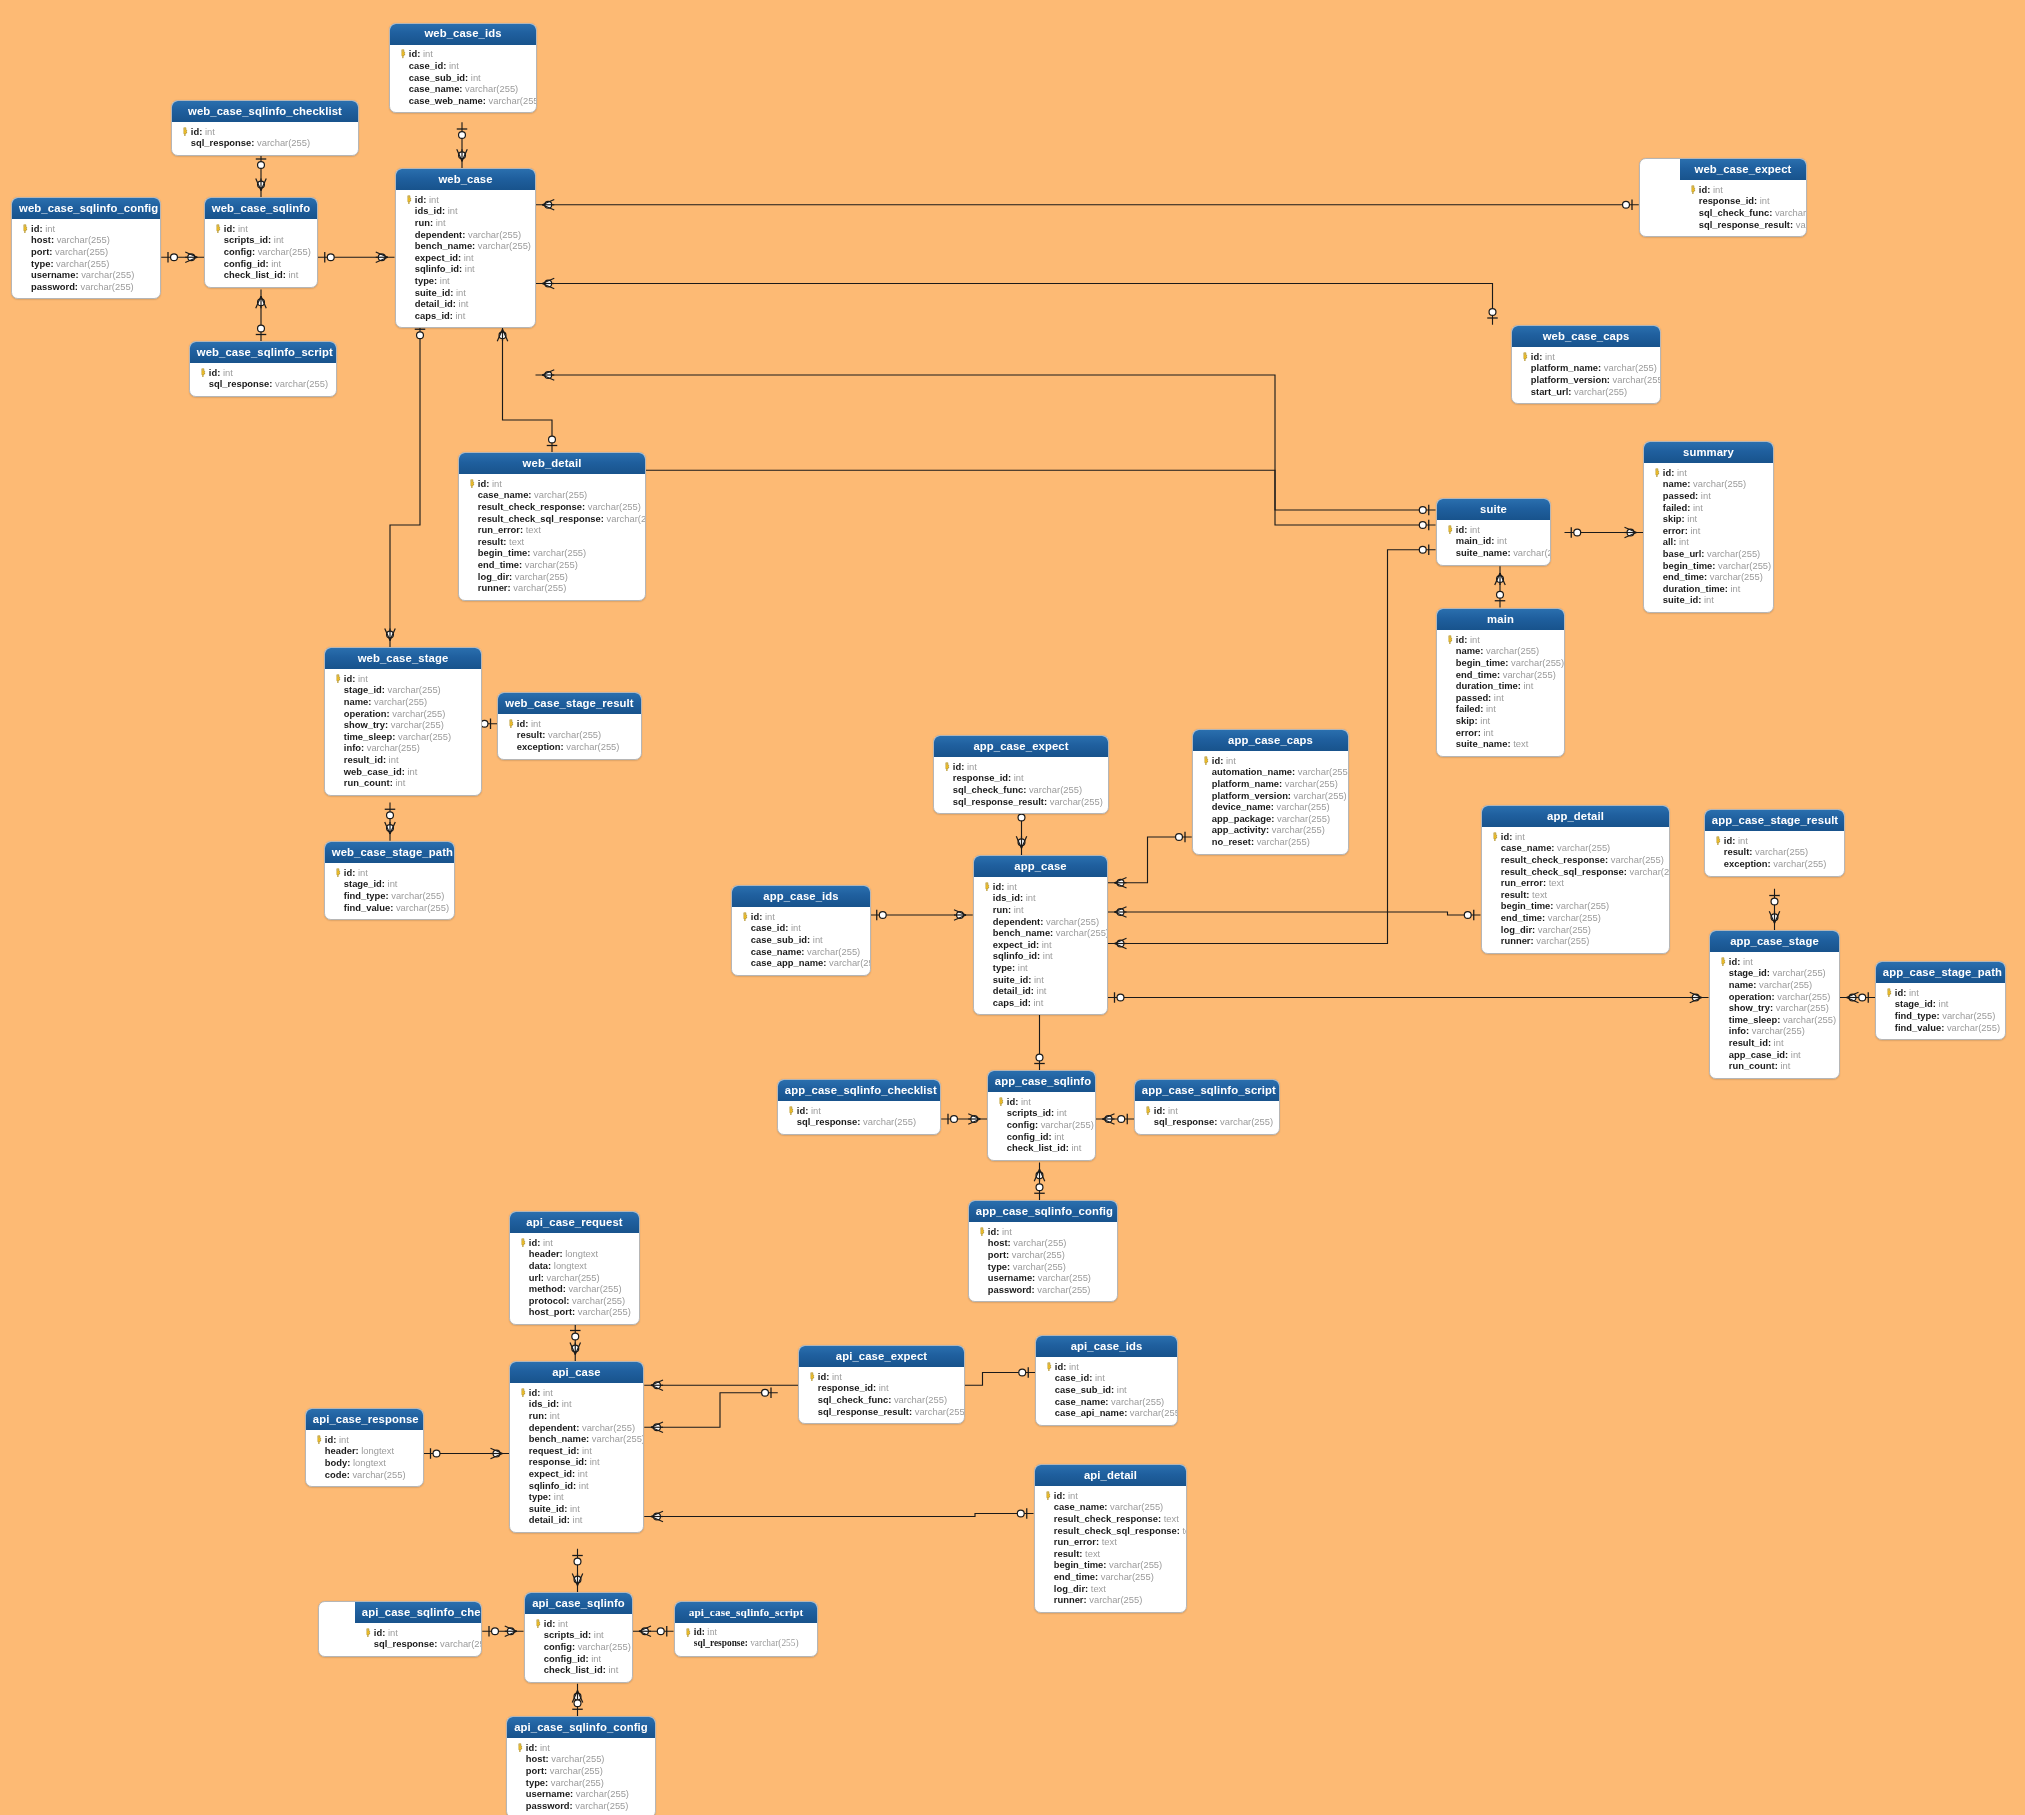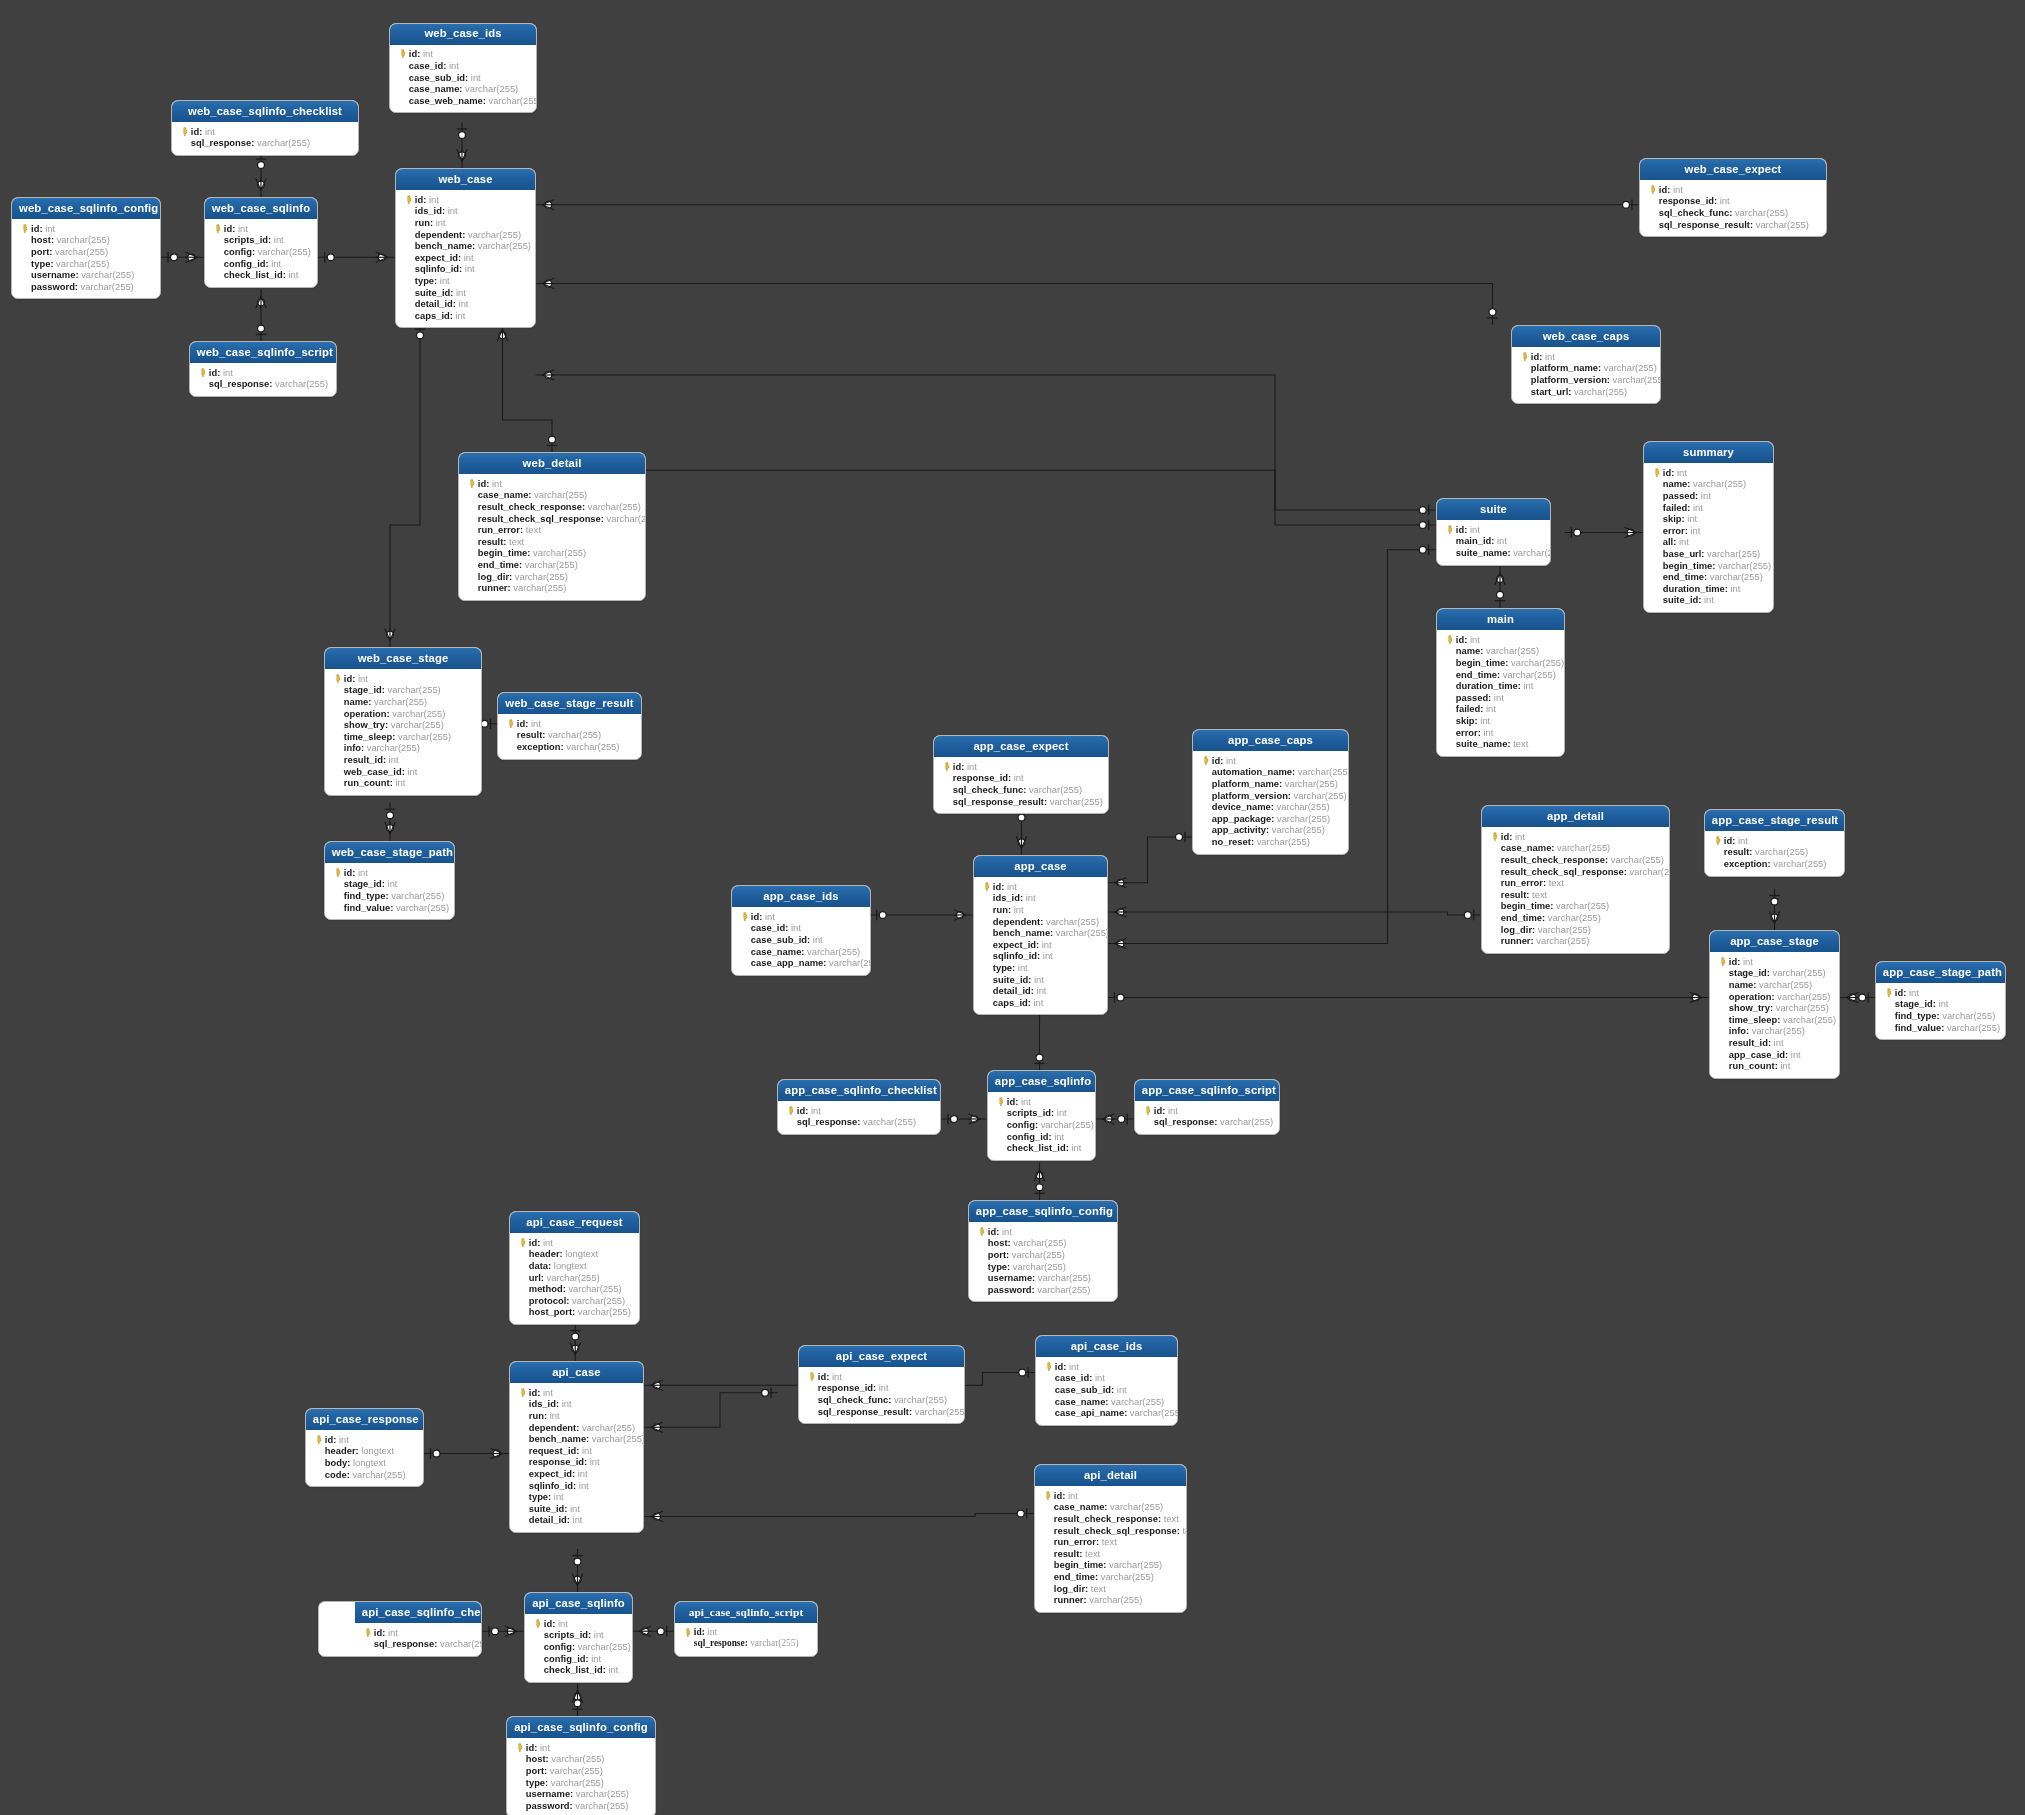--- a/index.html
+++ b/index.html
@@ -8,21 +8,21 @@
     padding: 0;
     background: #ffffff;
   }
   body {
     font-family: "Liberation Sans", sans-serif;
   }
   #canvas {
     position: relative;
     width: 2025px;
     height: 1815px;
-    background: #404040;
+    background: #fdba74;
     overflow: hidden;
   }
   #edges {
     position: absolute;
     left: 0;
     top: 0;
     width: 2025px;
     height: 1815px;
     pointer-events: none;
   }
@@ -651,21 +651,21 @@
           <span class="ftype">int</span>
         </div>
         <div class="field">
           <span class="keycell"></span>
           <span class="fname">caps_id</span>
           <span class="fsep">:&nbsp;</span>
           <span class="ftype">int</span>
         </div>
       </div>
     </div>
-    <div class="entity" style="left: 1639px; top: 158px; width: 188px;">
+    <div class="entity" style="left: 1639px; top: 158px; width: 168px; padding-left: 40px;">
       <div class="entity-title">web_case_expect</div>
       <div class="entity-body">
         <div class="field">
           <span class="keycell">
             <svg class="keyicon" viewBox="0 0 16 16" xmlns="http://www.w3.org/2000/svg">
               <path d="M6.2 1.2h3.6v4.1h1.2v1.5H9.8v1.3h1.2v1.5H9.8v1.4H8.4v3.8H7.6v-3.8H6.2z" fill="#f4c22b" stroke="#9a7a10" stroke-width="0.7" stroke-linejoin="round"></path>
               <circle cx="8" cy="3.3" r="1.15" fill="#fff7d6" stroke="#9a7a10" stroke-width="0.6"></circle>
             </svg>
           </span>
           <span class="fname">id</span>

